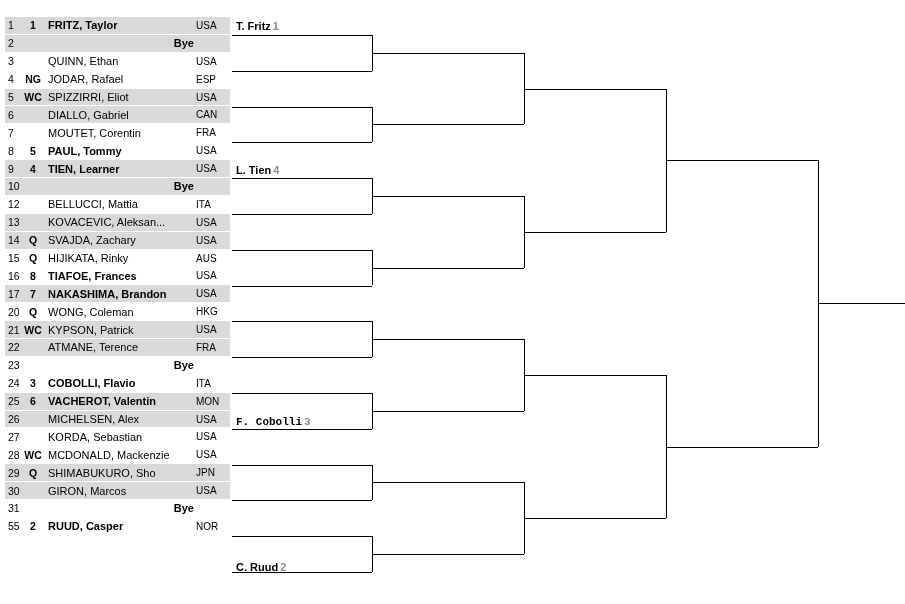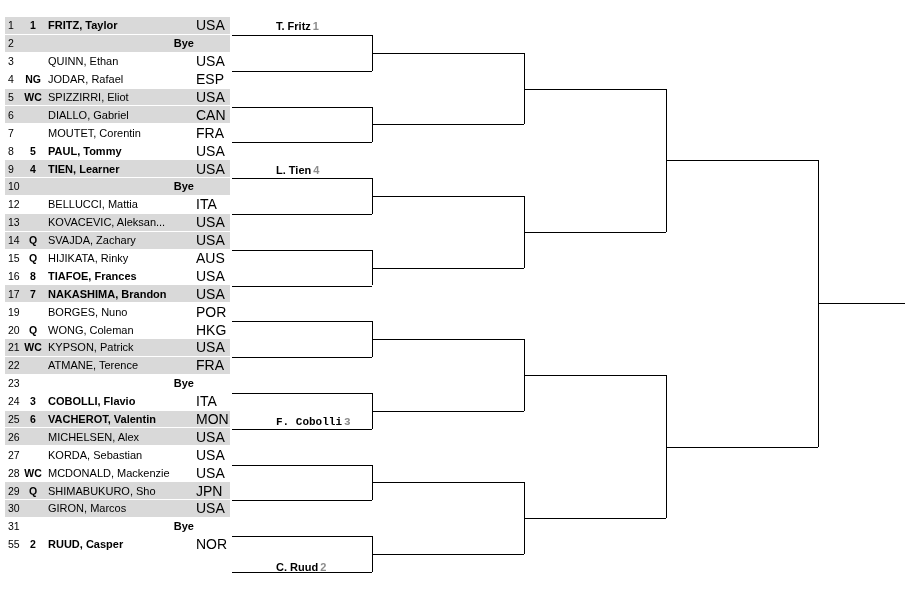--- a/index.html
+++ b/index.html
@@ -67,21 +67,21 @@
   .prow .pname.bold {
     font-weight: bold;
   }
   .prow .pname.bye {
     font-weight: bold;
     text-align: right;
   }
   .prow .ctry {
     width: 36px;
     box-sizing: border-box;
-    font-size: 14px;
+    font-size: 10px;
     text-align: left;
     padding-left: 2px;
   }
 
   
   .hline {
     position: absolute;
     height: 0;
     border-top: 1px solid #000000;
   }
@@ -91,21 +91,20 @@
     border-left: 1px solid #000000;
   }
 
   
   .wlabel {
     position: absolute;
     font-size: 11px;
     font-weight: bold;
     white-space: nowrap;
     color: #000;
-    margin-left: 40px;
   }
   .wlabel .wseed {
     font-weight: bold;
     color: #8c8c8c;
     margin-left: 2px;
   }
 </style>
 </head>
 <body>
 
@@ -200,26 +199,20 @@
         <span class="seedno">16</span>
         <span class="seed">8</span>
         <span class="pname bold">TIAFOE, Frances</span>
         <span class="ctry">USA</span>
       </div>
       <div class="prow shaded">
         <span class="seedno">17</span>
         <span class="seed">7</span>
         <span class="pname bold">NAKASHIMA, Brandon</span>
         <span class="ctry">USA</span>
-      </div>
-      <div class="prow">
-        <span class="seedno">19</span>
-        <span class="seed"></span>
-        <span class="pname">BORGES, Nuno</span>
-        <span class="ctry">POR</span>
       </div>
       <div class="prow">
         <span class="seedno">20</span>
         <span class="seed">Q</span>
         <span class="pname">WONG, Coleman</span>
         <span class="ctry">HKG</span>
       </div>
       <div class="prow shaded">
         <span class="seedno">21</span>
         <span class="seed">WC</span>

